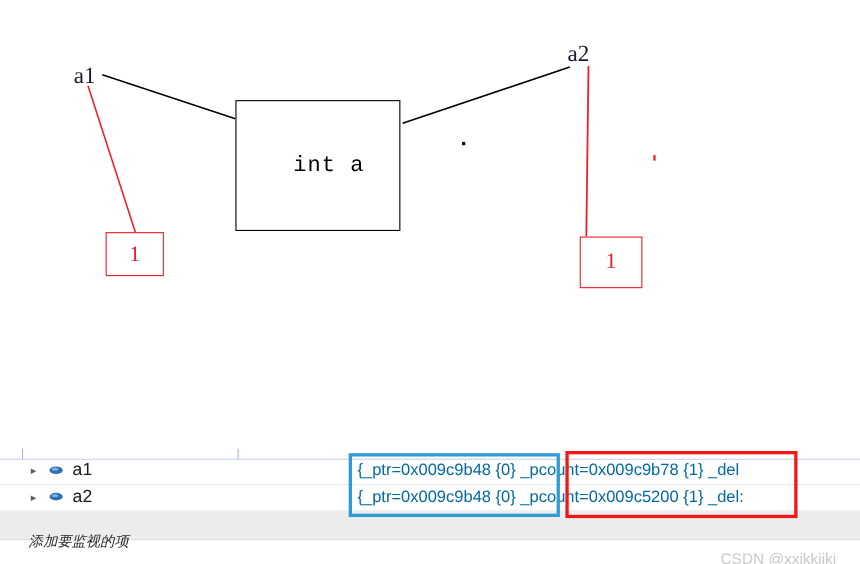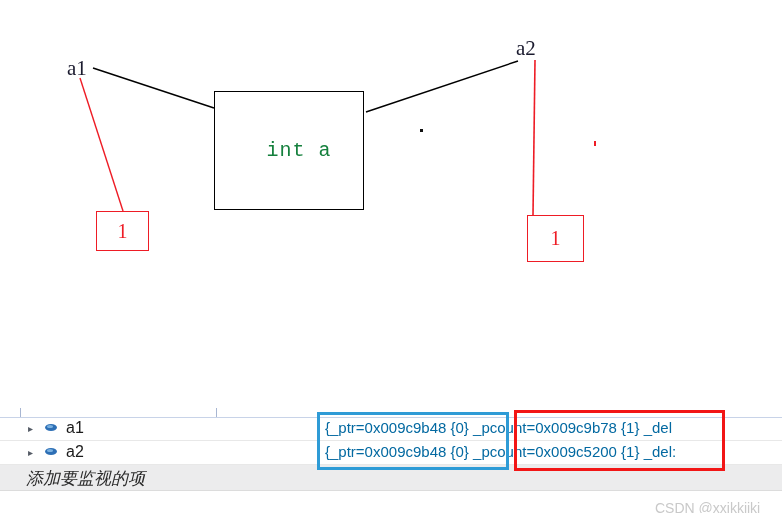--- a/index.html
+++ b/index.html
@@ -47,21 +47,21 @@
     border: 1.6px solid #000000;
     box-sizing: border-box;
     background: #ffffff;
     display: flex;
     align-items: center;
     justify-content: center;
   }
   #box-int-a-text {
     font-family: "Liberation Mono", monospace;
     font-size: 20px;
-    color: #15803d;
+    color: #000000;
     letter-spacing: 1px;
     margin-left: 20px;
   }
 
   .red-box {
     position: absolute;
     border: 1.6px solid #ee1c25;
     box-sizing: border-box;
     background: #ffffff;
     display: flex;
@@ -174,23 +174,23 @@
     left: 0;
     top: 65px;
     width: 782px;
     height: 25px;
     background: #ececed;
     border-bottom: 1px solid #dcdcdc;
   }
   #watch-addrow-text {
     position: absolute;
     left: 26px;
-    top: 2px;
+    top: 18px;
     font-style: italic;
-    font-size: 17px;
+    font-size: 13px;
     color: #2b2b2b;
     font-family: "Liberation Sans", sans-serif;
   }
 
   
   .hl-rect {
     position: absolute;
     box-sizing: border-box;
     background: transparent;
     pointer-events: none;

